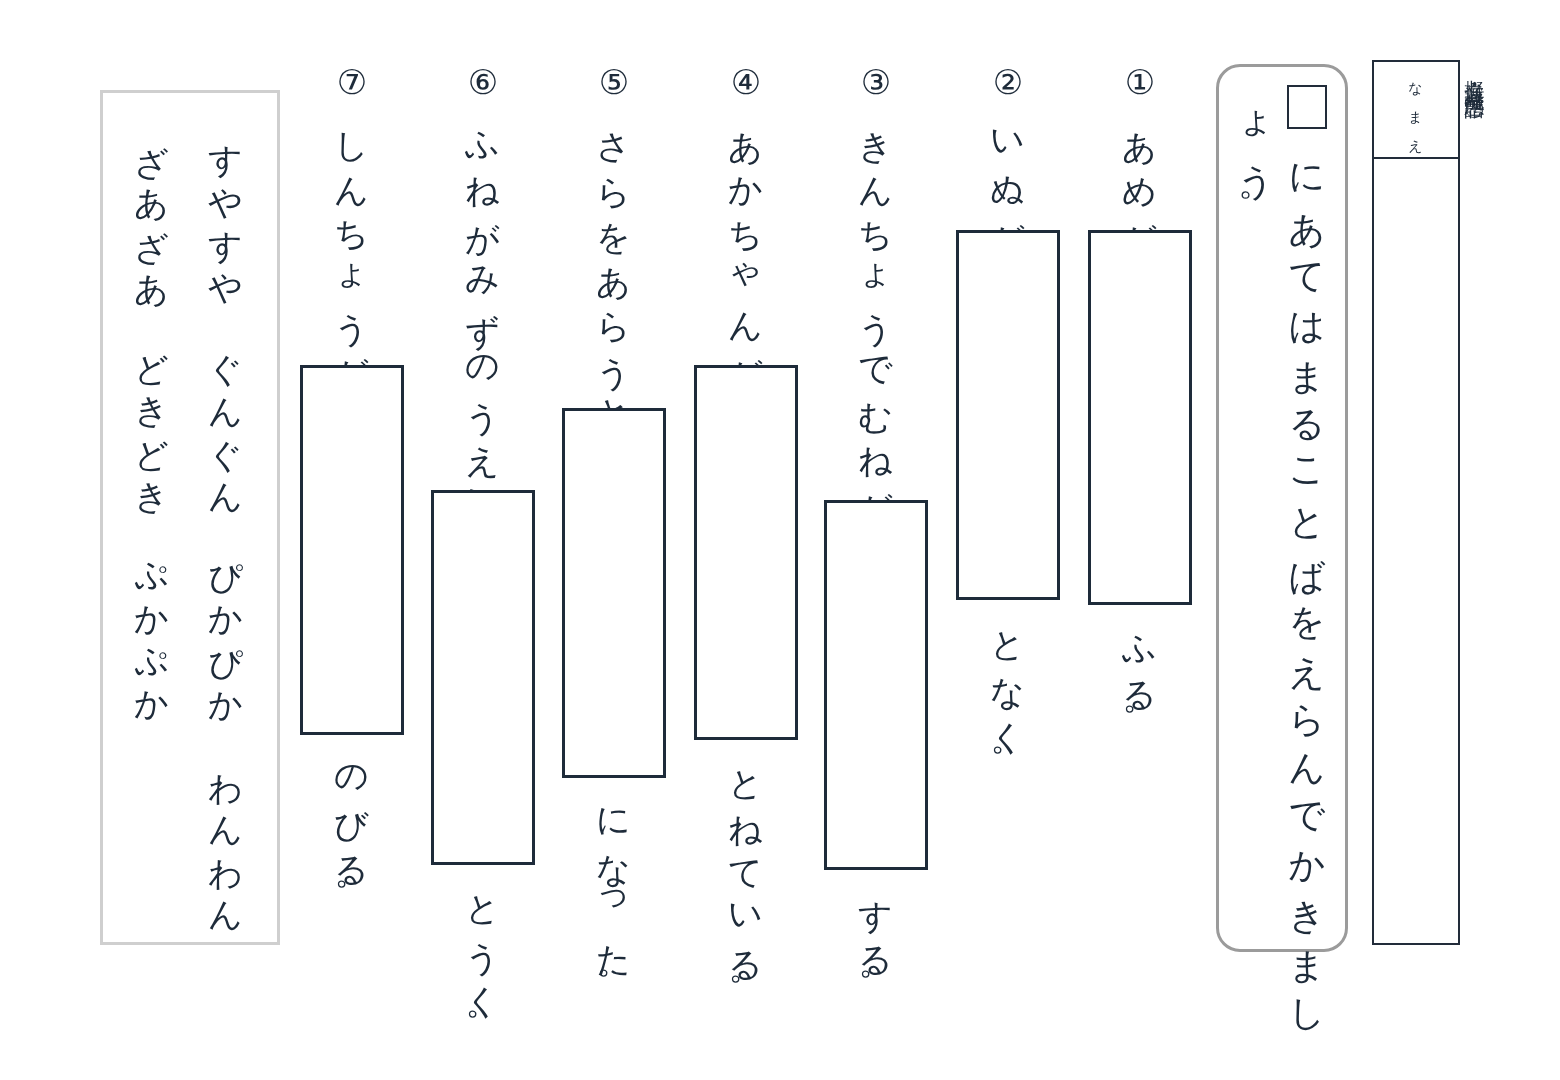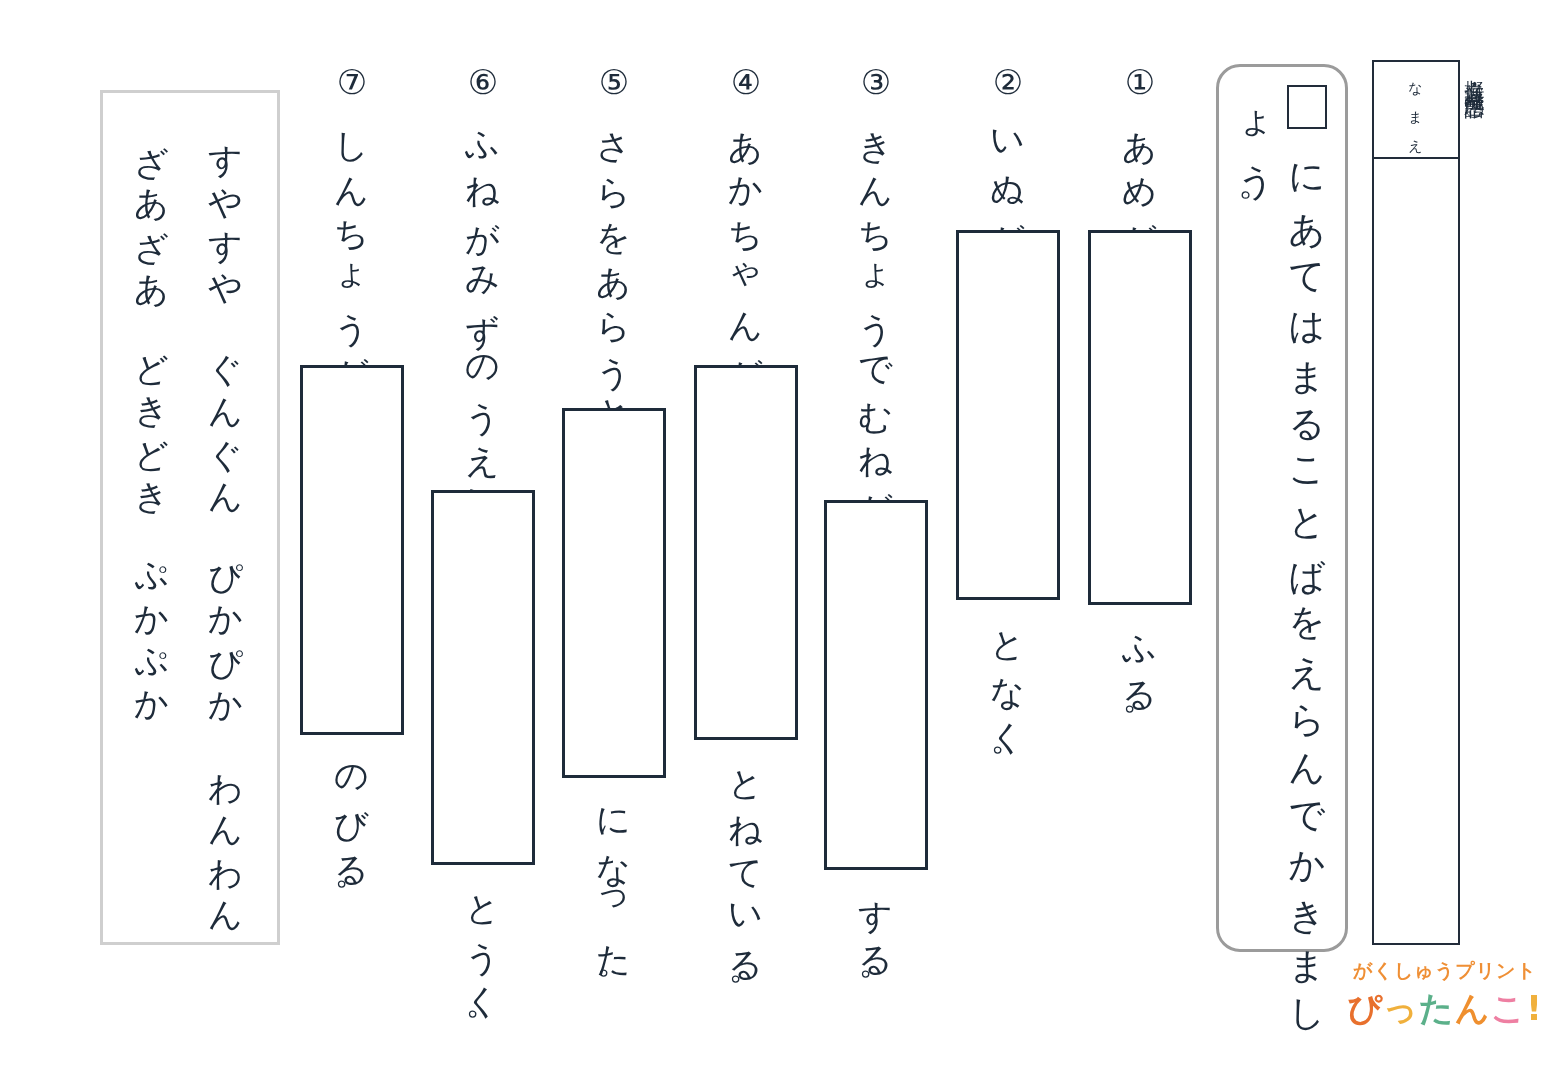--- a/index.html
+++ b/index.html
@@ -240,18 +240,14 @@
     <div class="q-text q-before vtext"><span>⑦</span><span>しんちょうが</span></div>
     <div class="answer-box"></div>
     <div class="q-text q-after vtext">のびる。</div>
   </div>
 
   <div class="word-bank">
     <div class="bank-col bank-col1 vtext">すやすや　ぐんぐん　ぴかぴか　わんわん</div>
     <div class="bank-col bank-col2 vtext">ざあざあ　どきどき　ぷかぷか</div>
   </div>
 
-  <div class="logo">
-    <div class="logo-line1">がくしゅうプリント</div>
-    <div class="logo-line2" id="logo-line2"><span style="color: rgb(232, 112, 45);">ぴ</span><span style="color: rgb(240, 176, 60);">っ</span><span style="color: rgb(91, 176, 138);">た</span><span style="color: rgb(239, 143, 46);">ん</span><span style="color: rgb(238, 127, 162);">こ</span><span style="color: rgb(240, 176, 60);">!</span></div>
-  </div>
 
 </div>
 
 </body></html>

